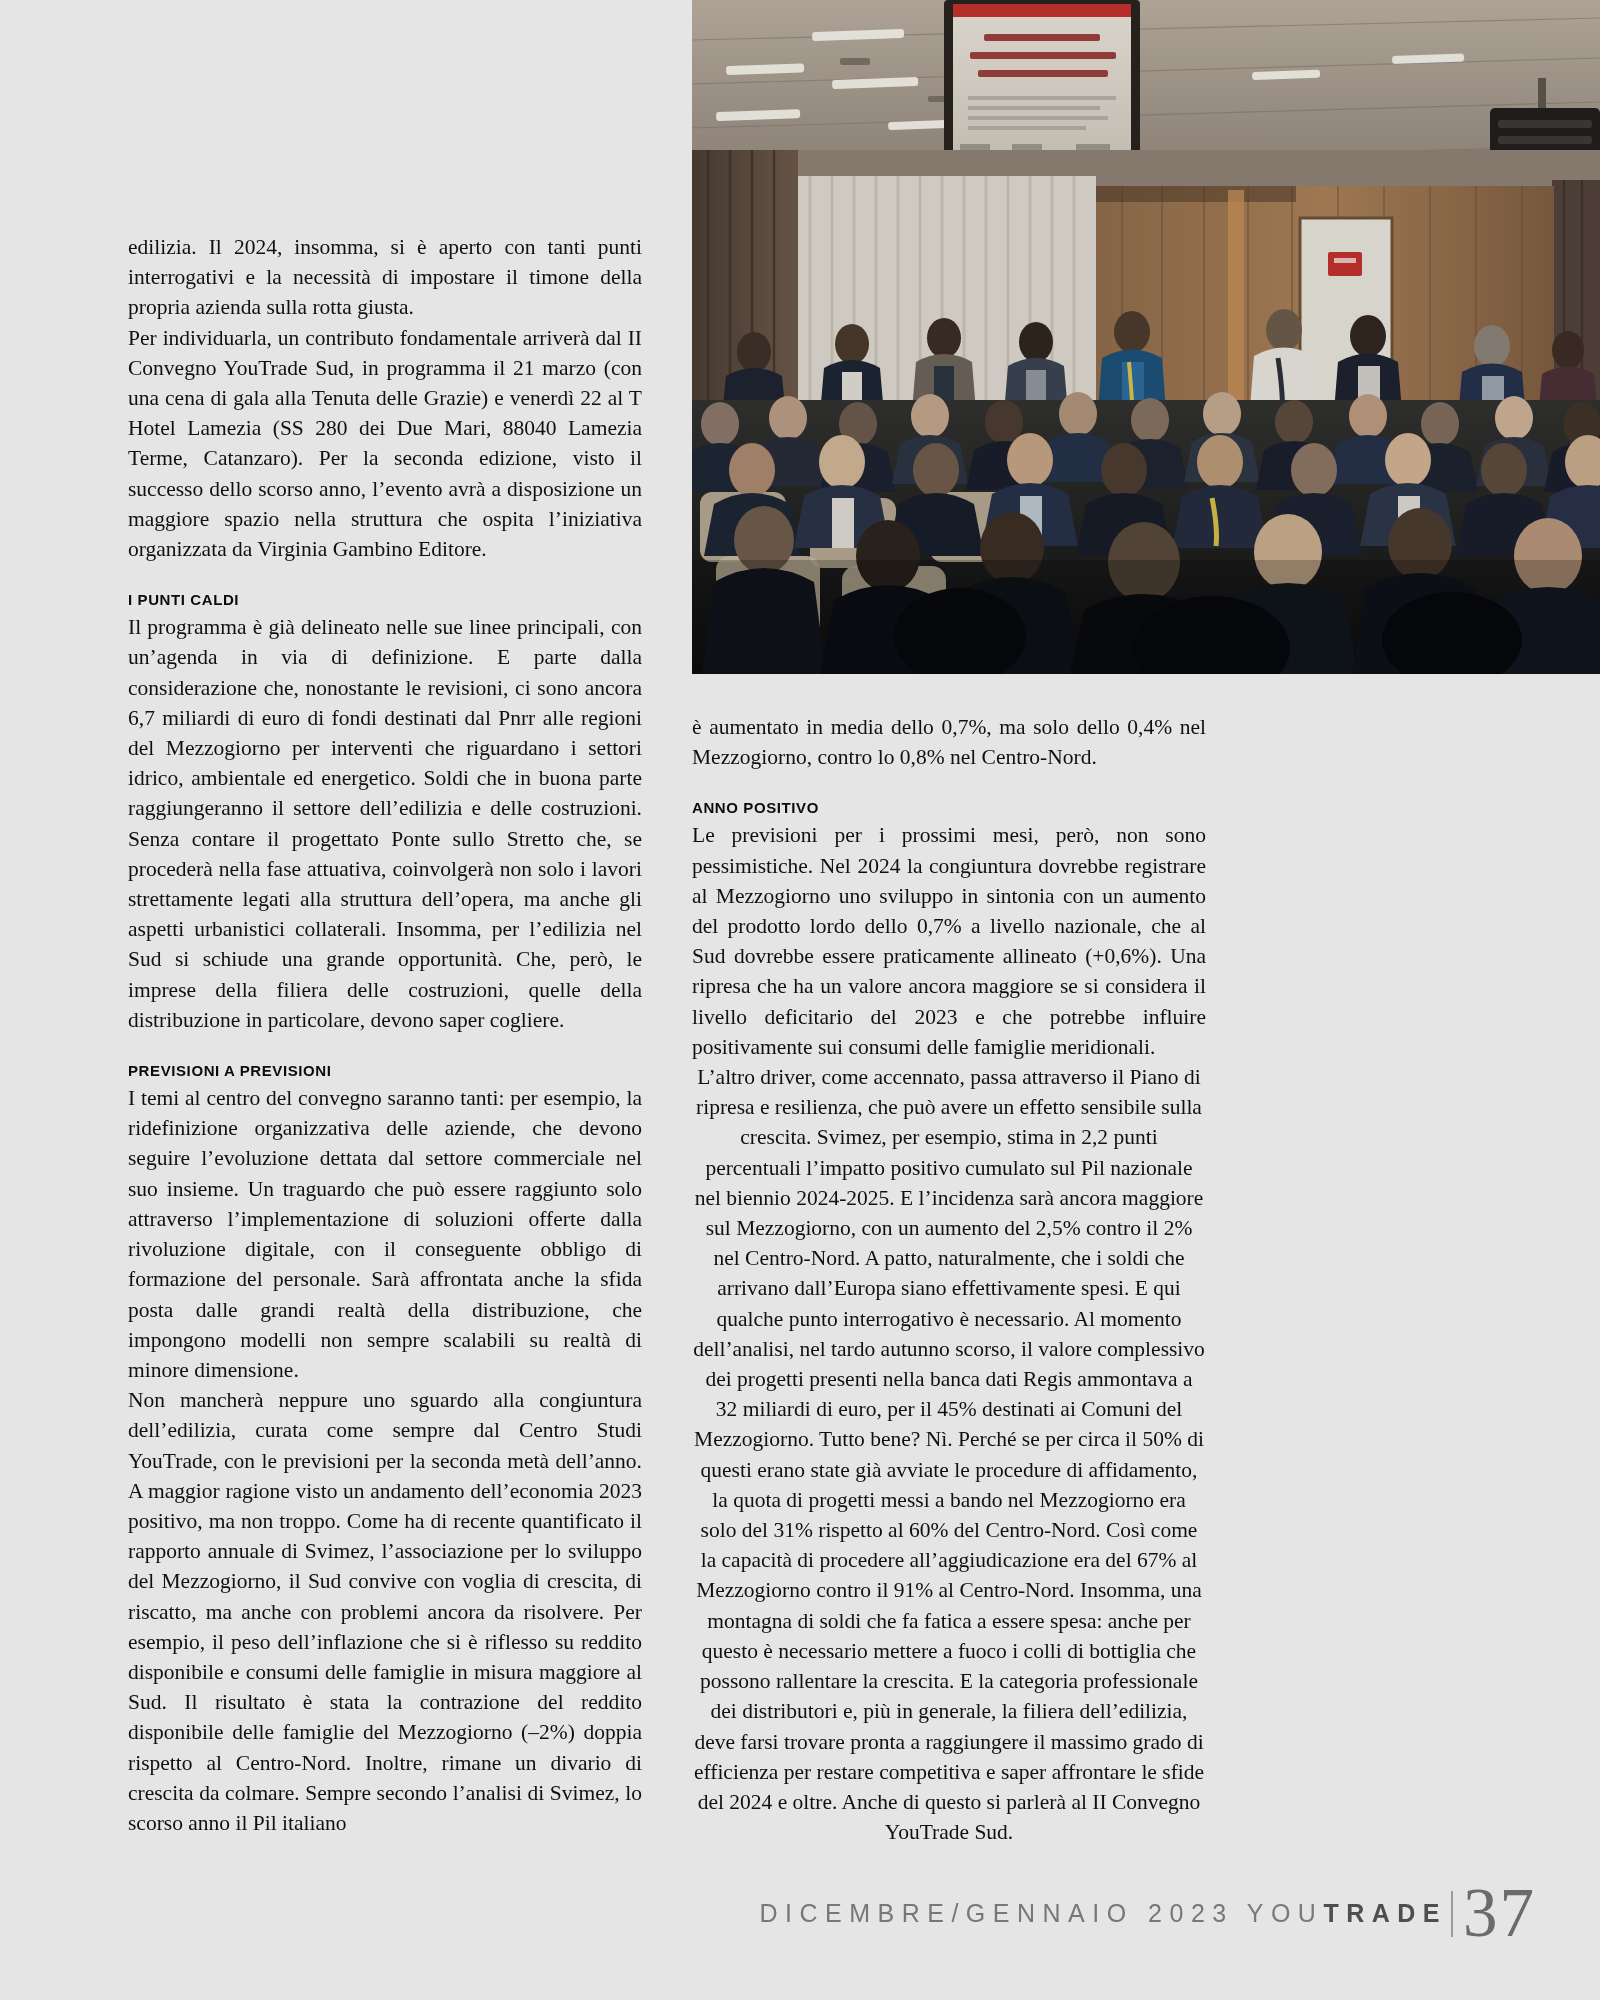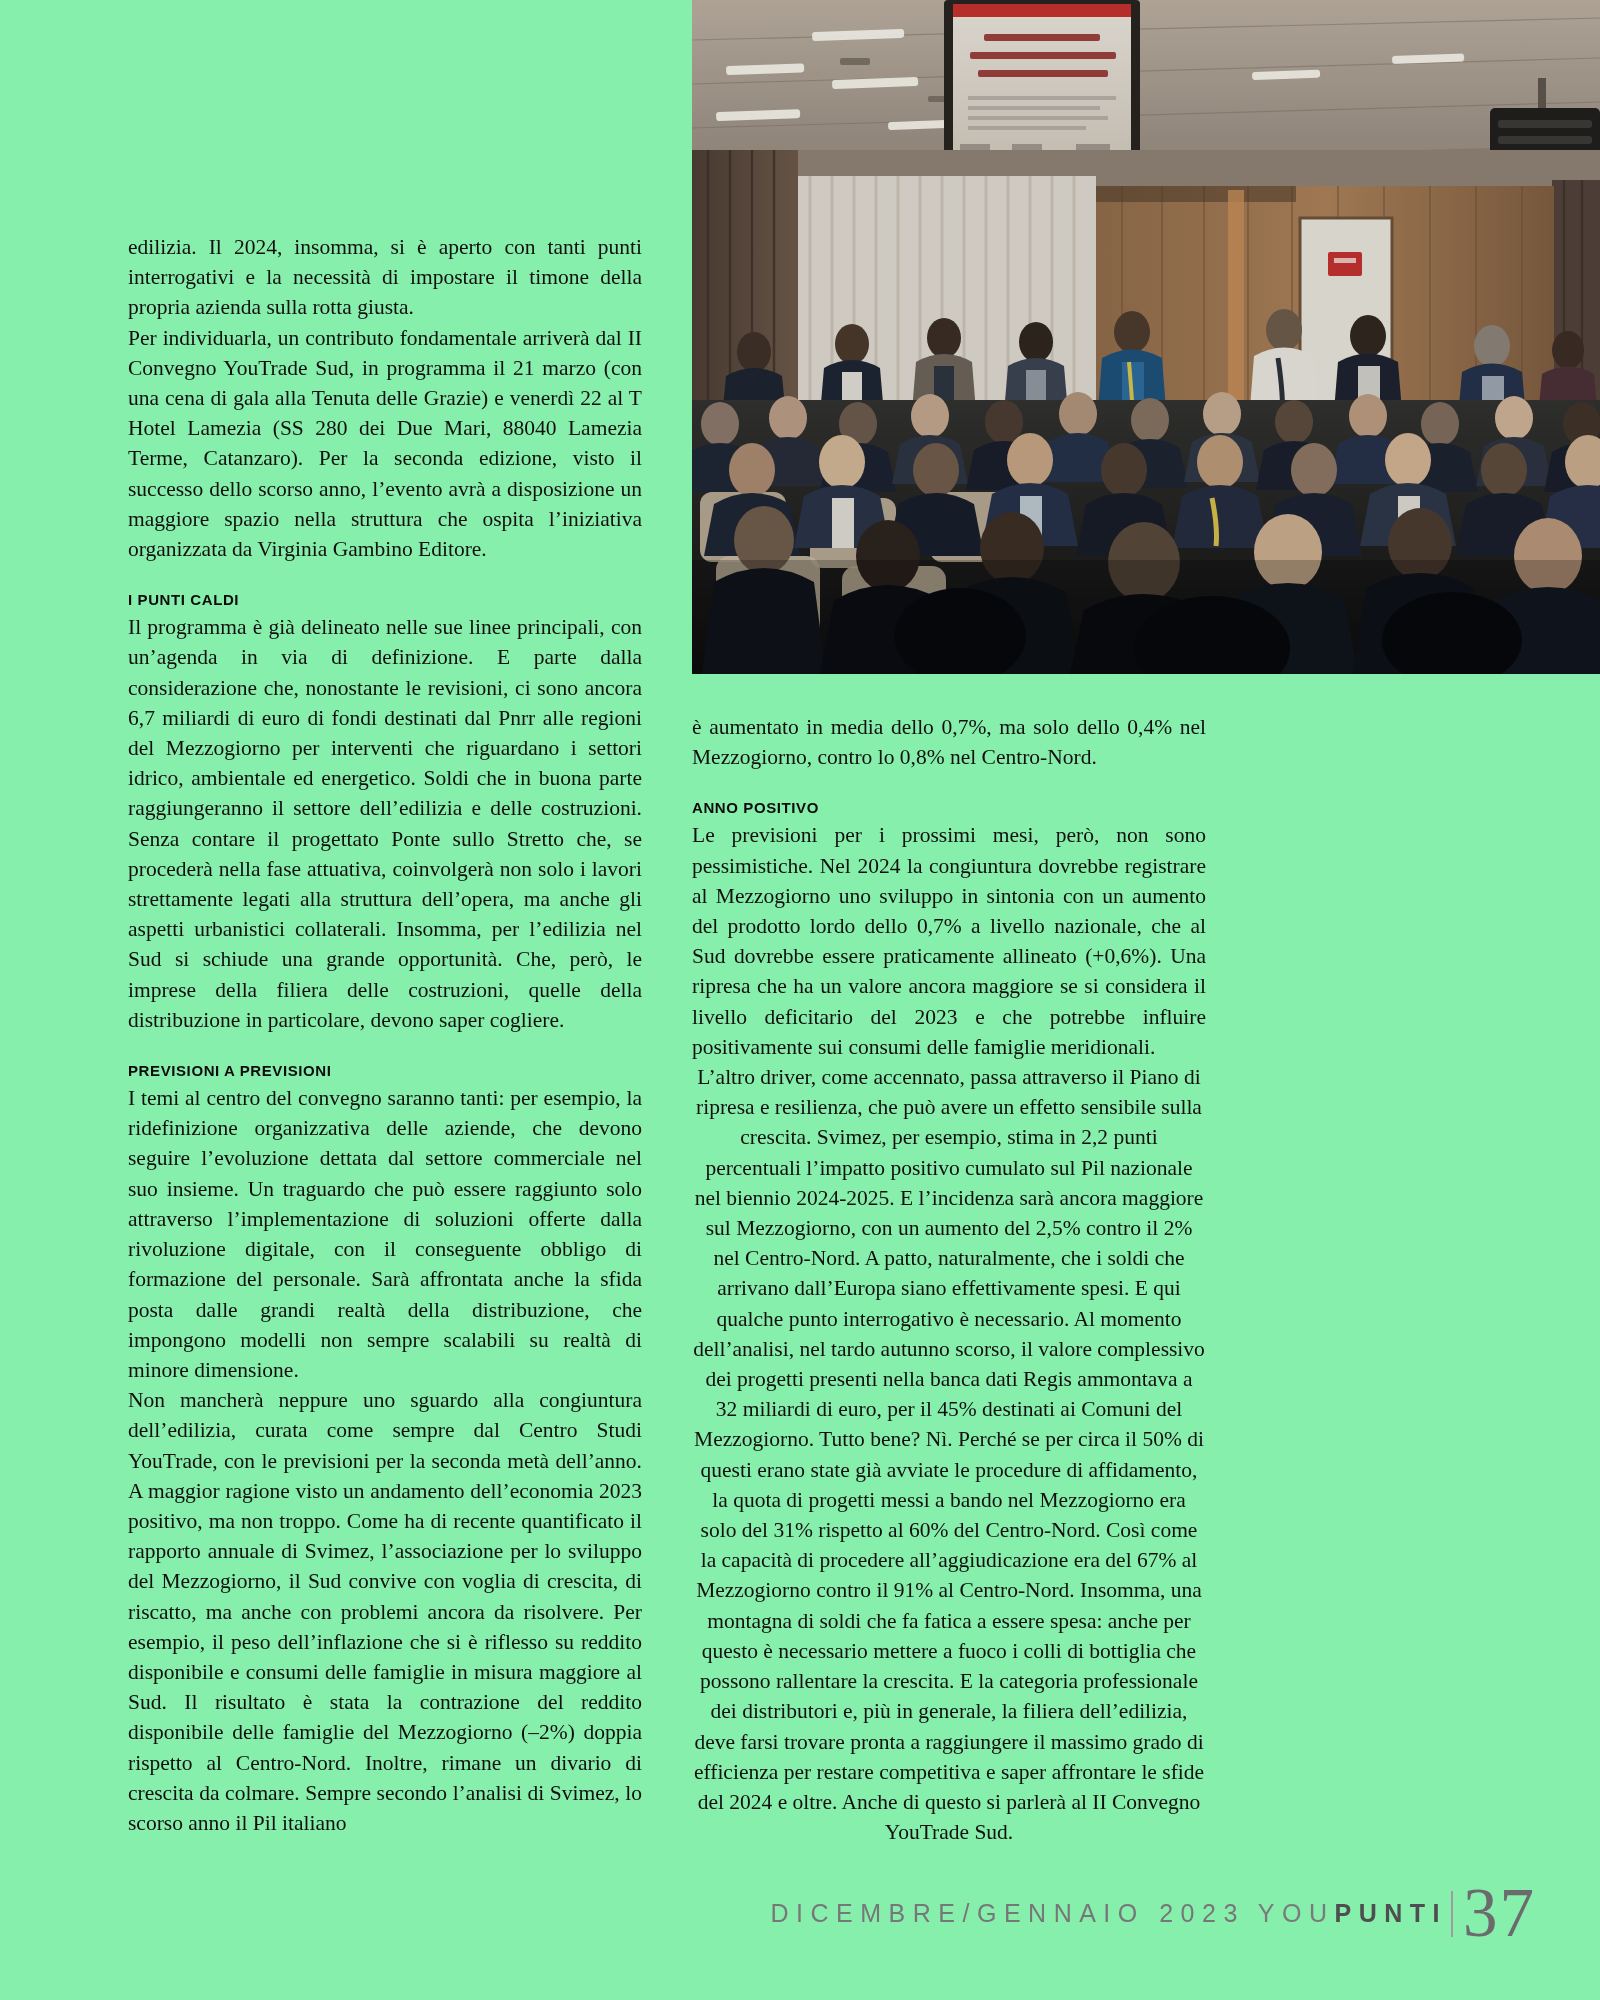--- a/index.html
+++ b/index.html
@@ -4,21 +4,21 @@
 <style>
   html, body {
     margin: 0;
     padding: 0;
     background: #ffffff;
   }
   .page {
     position: relative;
     width: 1600px;
     height: 2000px;
-    background: #86efac;
+    background: #e5e5e5;
     overflow: hidden;
     font-family: "Liberation Serif", "DejaVu Serif", serif;
   }
 
   
   .photo {
     position: absolute;
     left: 692px;
     top: 0px;
     width: 908px;
@@ -481,19 +481,19 @@
     <p>è aumentato in media dello 0,7%, ma solo dello 0,4% nel Mezzogiorno, contro lo 0,8% nel Centro-Nord.</p>
 
     <div class="section-head">ANNO POSITIVO</div>
     <p>Le previsioni per i prossimi mesi, però, non sono pessimistiche. Nel 2024 la congiuntura dovrebbe registrare al Mezzogiorno uno sviluppo in sintonia con un aumento del prodotto lordo dello 0,7% a livello nazionale, che al Sud dovrebbe essere praticamente allineato (+0,6%). Una ripresa che ha un valore ancora maggiore se si considera il livello deficitario del 2023 e che potrebbe influire positivamente sui consumi delle famiglie meridionali.</p>
     <p class="last">L’altro driver, come accennato, passa attraverso il Piano di ripresa e resilienza, che può avere un effetto sensibile sulla crescita. Svimez, per esempio, stima in 2,2 punti percentuali l’impatto positivo cumulato sul Pil nazionale nel biennio 2024-2025. E l’incidenza sarà ancora maggiore sul Mezzogiorno, con un aumento del 2,5% contro il 2% nel Centro-Nord. A patto, naturalmente, che i soldi che arrivano dall’Europa siano effettivamente spesi. E qui qualche punto interrogativo è necessario. Al momento dell’analisi, nel tardo autunno scorso, il valore complessivo dei progetti presenti nella banca dati Regis ammontava a 32 miliardi di euro, per il 45% destinati ai Comuni del Mezzogiorno. Tutto bene? Nì. Perché se per circa il 50% di questi erano state già avviate le procedure di affidamento, la quota di progetti messi a bando nel Mezzogiorno era solo del 31% rispetto al 60% del Centro-Nord. Così come la capacità di procedere all’aggiudicazione era del 67% al Mezzogiorno contro il 91% al Centro-Nord. Insomma, una montagna di soldi che fa fatica a essere spesa: anche per questo è necessario mettere a fuoco i colli di bottiglia che possono rallentare la crescita. E la categoria professionale dei distributori e, più in generale, la filiera dell’edilizia, deve farsi trovare pronta a raggiungere il massimo grado di efficienza per restare competitiva e saper affrontare le sfide del 2024 e oltre. Anche di questo si parlerà al II Convegno YouTrade Sud.</p>
   </div>
 
   <div class="footer">
     <span class="footer-issue">DICEMBRE/GENNAIO 2023</span>
     <span class="footer-brand">
-      <span class="brand-you">YOU</span><span class="brand-trade">PUNTI</span>
+      <span class="brand-you">YOU</span><span class="brand-trade">TRADE</span>
     </span>
     <span class="footer-rule"></span>
     <span class="footer-page">37</span>
   </div>
 
 </div>
 
 </body></html>

